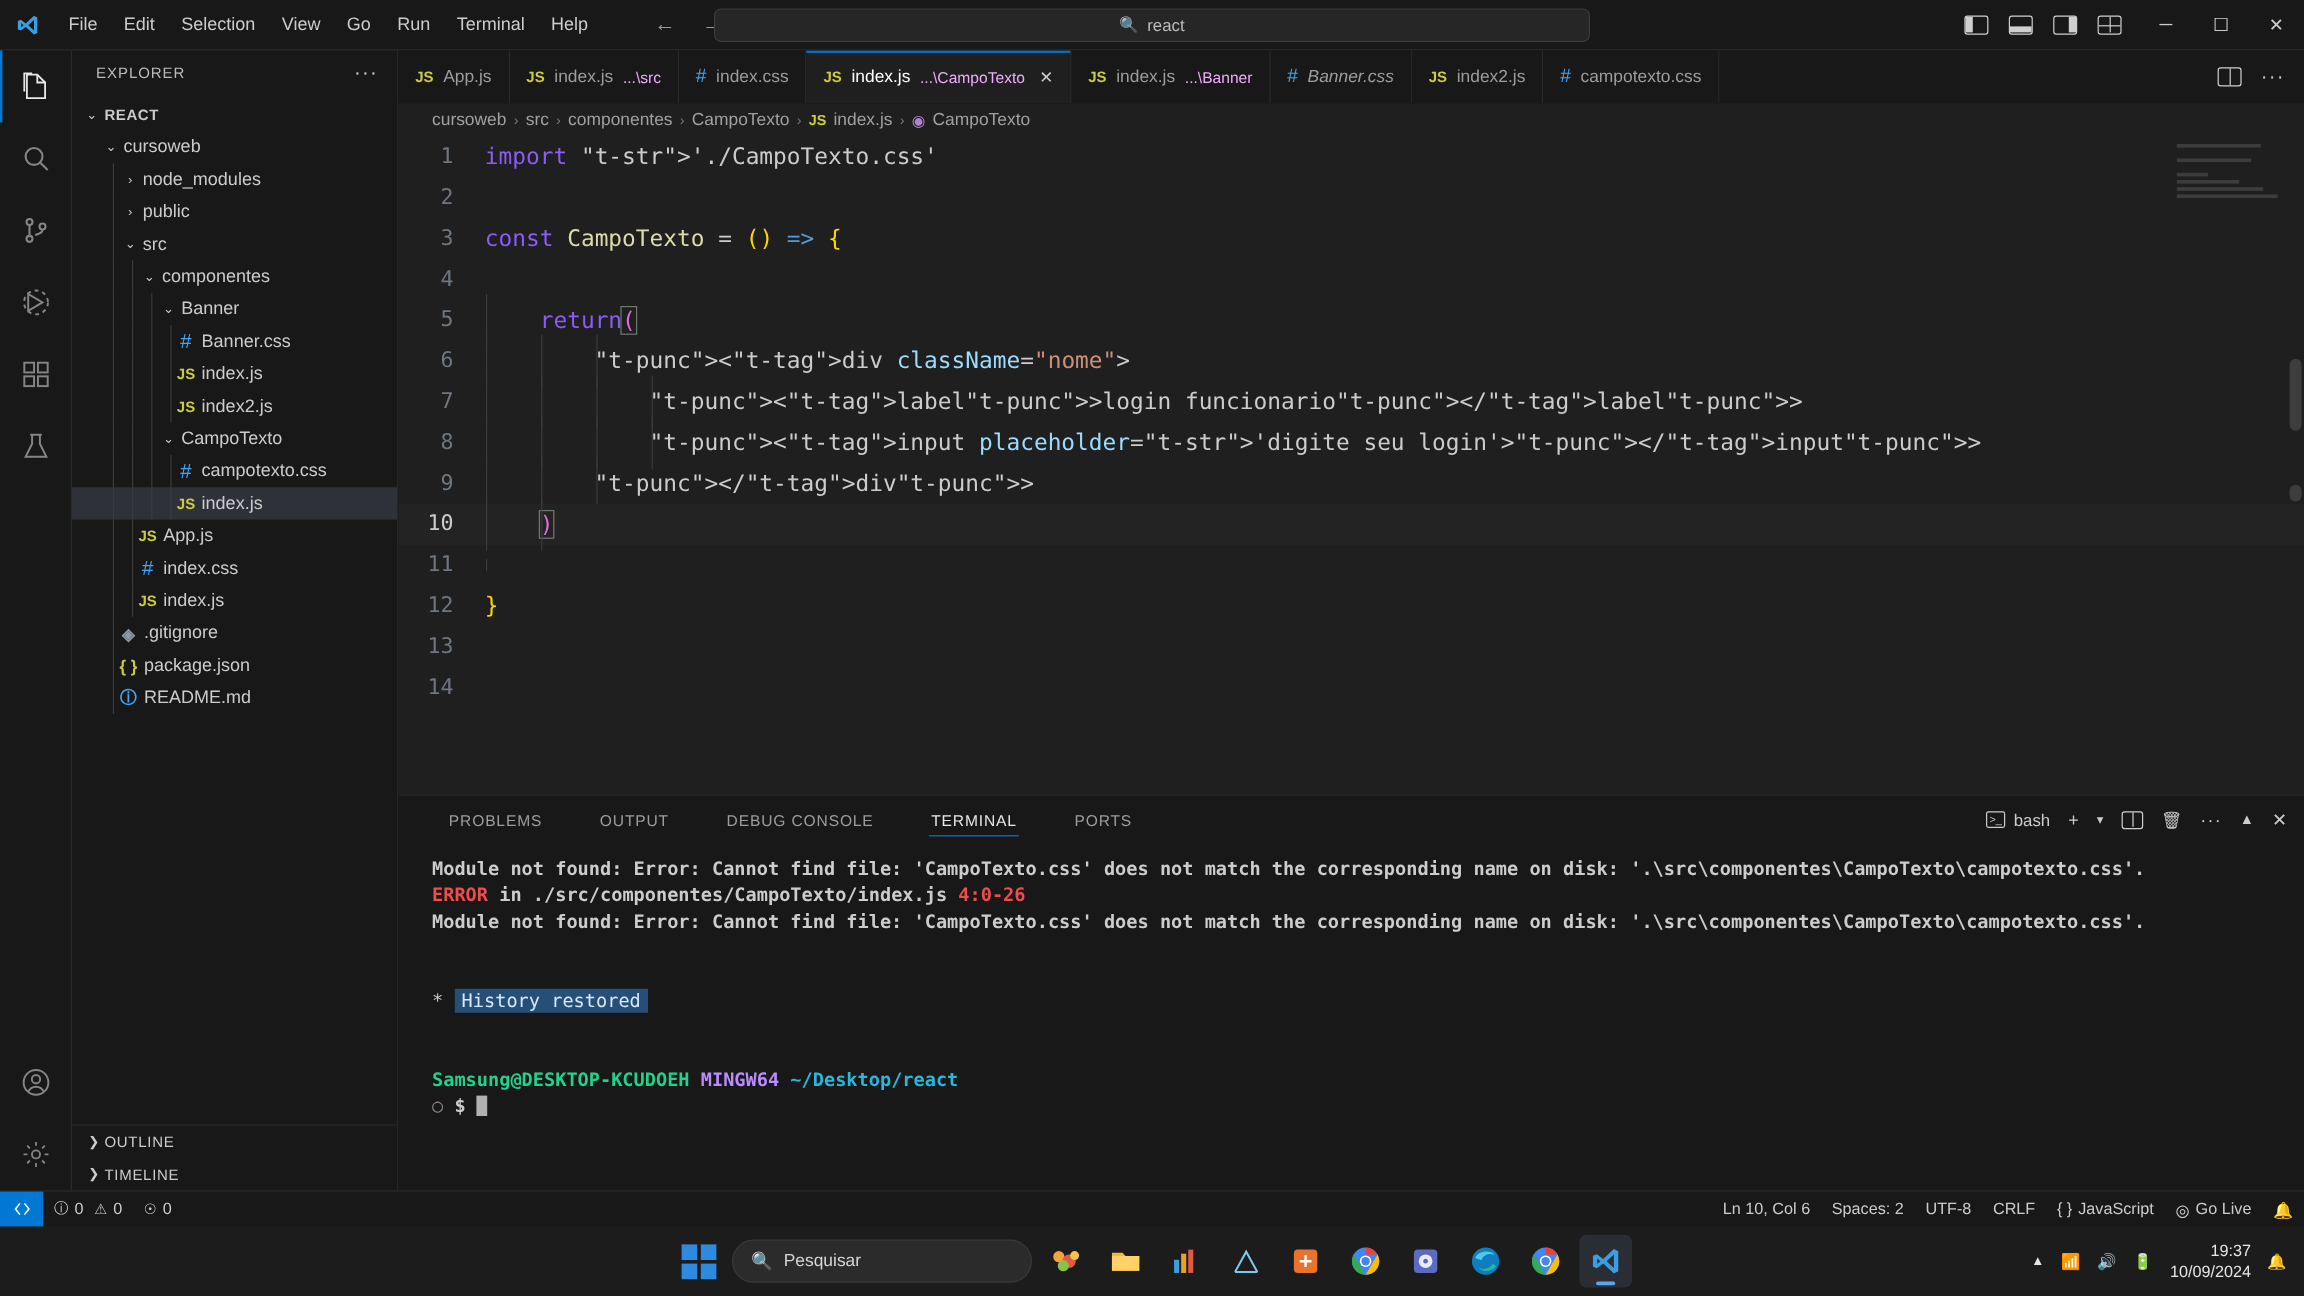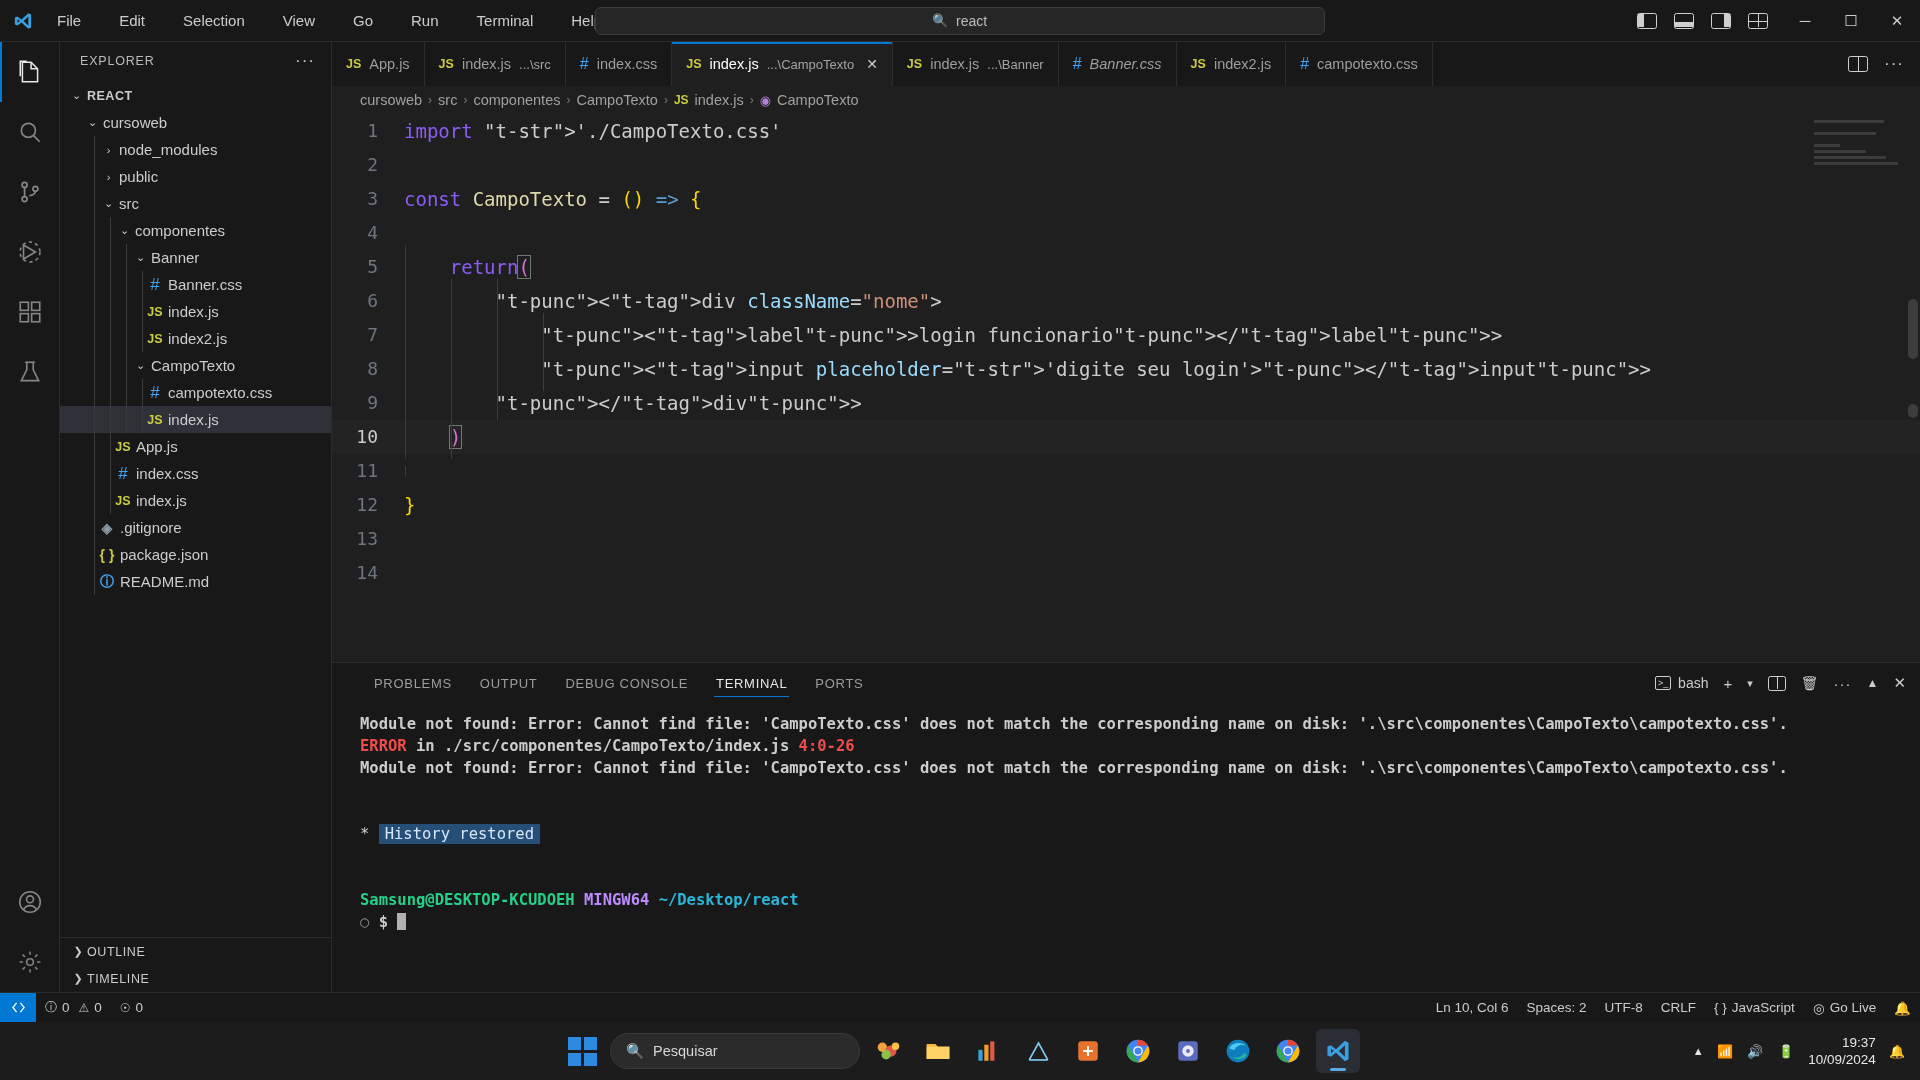--- a/index.html
+++ b/index.html
@@ -12,21 +12,21 @@
   }
   #app { width: 1920px; height: 1080px; display: flex; flex-direction: column; position: relative; }
 
   
   .titlebar {
     height: 42px; background: #181818; display: flex; align-items: center;
     flex: 0 0 42px; border-bottom: 1px solid #2b2b2b; position: relative;
   }
   .vscode-logo { width: 46px; display:flex; align-items:center; justify-content:center; }
   .vscode-logo svg { width: 20px; height: 20px; }
-  .menu { display: flex; align-items: center; gap: 16px; }
+  .menu { display: flex; align-items: center; gap: 0px; }
   .menu-item {
     font-size: 15px; color: #cccccc; padding: 4px 11px; border-radius: 4px; cursor: default;
     line-height: 20px;
   }
   .nav-arrows { display: flex; gap: 22px; margin-left: 44px; color: #9a9a9a; font-size: 18px; }
   .nav-arrows span { cursor: default; }
   .cmdcenter {
     position: absolute; left: 50%; transform: translateX(-50%);
     width: 730px; height: 28px; background: #262626; border: 1px solid #3c3c3c;
     border-radius: 6px; display: flex; align-items: center; justify-content: center;
@@ -99,21 +99,21 @@
   .tab {
     display: flex; align-items: center; gap: 8px; padding: 0 14px; font-size: 14.5px;
     color: #9d9d9d; background: #181818; border-right: 1px solid #2b2b2b; position: relative;
     max-width: 260px; white-space: nowrap; cursor: default;
   }
   .tab.active { background: #1f1f1f; color: #ffffff; }
   .tab.active::before { content:""; position:absolute; left:0; right:0; top:0; height:1.5px; background:#0078d4; }
   .tab .tico { font-size: 12.5px; font-weight: 700; }
   .tab .tico.js { color: #cbcb41; }
   .tab .tico.css { color: #42a5f5; font-size: 16px; font-weight: 400; }
-  .tab .sub { color: #a3a3a3; font-size: 13px; }
+  .tab .sub { color: #f0abfc; font-size: 13px; }
   .tab.italic .tname, .tab.italic .sub { font-style: italic; }
   .tab .xbtn { font-size: 14px; color: #cccccc; margin-left: 4px; }
   .tabsbar-right { margin-left: auto; display: flex; align-items: center; gap: 16px; padding-right: 16px; color: #cccccc; }
   .tabsbar-right .li { width: 20px; height: 16px; position: relative; }
 
   
   .breadcrumb { height: 28px; display: flex; align-items: center; padding-left: 28px; gap: 6px; font-size: 14.5px; color: #a0a0a0; background: #1f1f1f; }
   .bc { cursor: default; }
   .bc-sep { color: #7a7a7a; font-size: 12px; }
   .bc-icon { color: #cbcb41; font-size: 12px; font-weight: 700; }
@@ -136,21 +136,21 @@
   .t-var  { color: #9cdcfe; }
   .t-brk1 { color: #ffd700; }
   .t-brk2 { color: #da70d6; }
   .cursorbox { outline: 1px solid #6f7a6f; }
   .minimap { position: absolute; right: 14px; top: 6px; width: 92px; height: 60px; opacity: .5; }
   .minimap div { height: 3px; margin-bottom: 3px; background: #5a5a5a; }
   .scroll-deco { position: absolute; right: 2px; width: 10px; background: #4a4a4a; border-radius: 5px; opacity:.7;}
 
   
   .panel { height: 330px; flex: 0 0 330px; background: #181818; display: flex; flex-direction: column; border-top: 1px solid #2b2b2b; }
-  .panel-head { height: 40px; display: flex; align-items: center; padding: 0 14px 0 28px; flex: 0 0 40px; }
+  .panel-head { height: 40px; display: flex; align-items: center; padding: 0 14px 0 28px; flex: 0 0 40px; gap: 20px; }
   .ptab { font-size: 13px; letter-spacing: .7px; color: #9d9d9d; padding: 0 14px; height: 40px; display: flex; align-items: center; position: relative; text-transform: uppercase; cursor: default; }
   .ptab.active { color: #e7e7e7; }
   .ptab.active::after { content:""; position: absolute; left: 12px; right: 12px; bottom: 6px; height: 1.5px; background: #0078d4; }
   .panel-head-right { margin-left: auto; display: flex; align-items: center; gap: 15px; color: #cccccc; font-size: 15px; }
   .shell-pill { display: flex; align-items: center; gap: 7px; font-size: 14px; color: #cccccc; }
   .shell-pill .sq { width: 16px; height: 14px; border: 1.4px solid #cccccc; border-radius: 2px; font-size: 9px; display:flex; align-items:center; justify-content:center; }
   .term { flex: 1 1 auto; padding: 10px 24px 0 28px; font-family: "DejaVu Sans Mono", monospace; font-size: 15.5px; line-height: 22px; color: #cccccc; overflow: hidden; }
   .tline { white-space: pre; }
   .tred { color: #f14c4c; font-weight: 700; }
   .tbold { font-weight: 700; }

